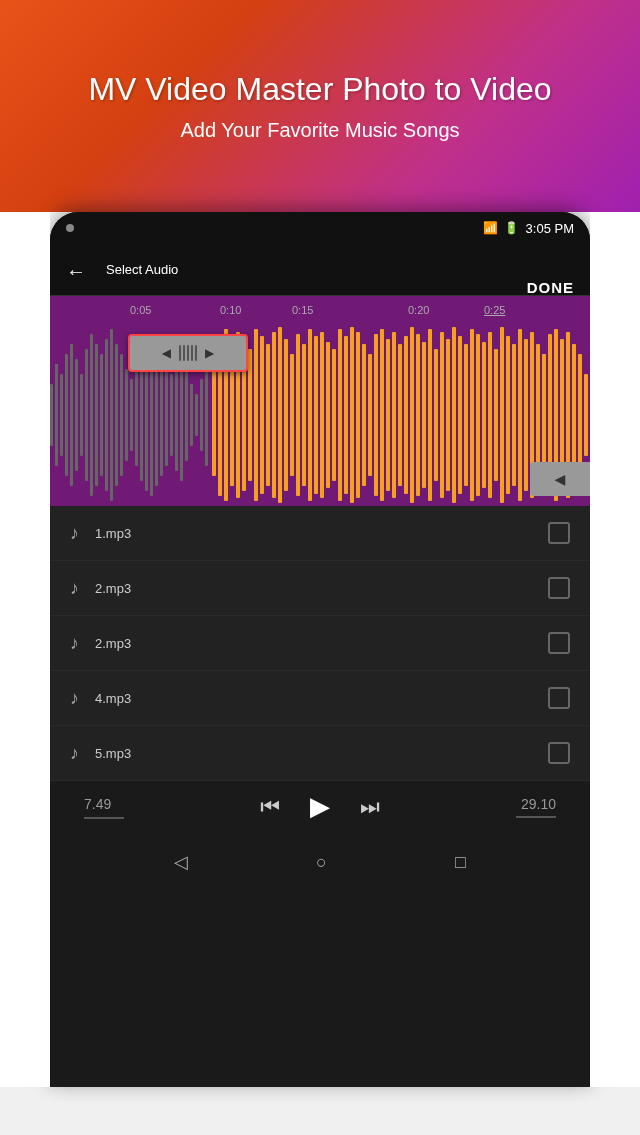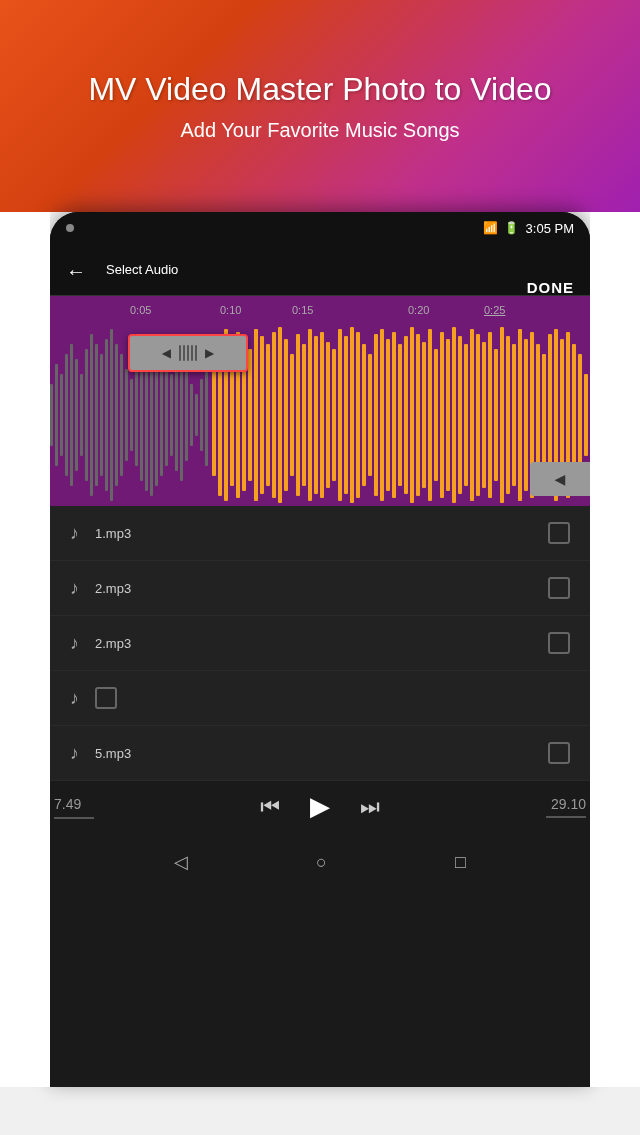--- a/index.html
+++ b/index.html
@@ -236,21 +236,21 @@
       width: 22px;
       height: 22px;
       border: 2px solid #666;
       border-radius: 3px;
       flex-shrink: 0;
     }
 
     
     .player-bar {
       background: #1a1a1a;
-      padding: 10px 4px 14px;
+      padding: 10px 34px 14px;
       display: flex;
       align-items: center;
       justify-content: space-between;
     }
 
     .player-time {
       color: #999;
       font-size: 14px;
       min-width: 40px;
     }
@@ -506,20 +506,21 @@
       </div>
 
       <div class="song-item">
         <span class="song-icon">♪</span>
         <span class="song-name">2.mp3</span>
         <div class="song-checkbox"></div>
       </div>
 
       <div class="song-item">
         <span class="song-icon">♪</span>
+        <span class="song-name">4.mp3</span>
         <div class="song-checkbox"></div>
       </div>
 
       <div class="song-item">
         <span class="song-icon">♪</span>
         <span class="song-name">5.mp3</span>
         <div class="song-checkbox"></div>
       </div>
 
     </div>

